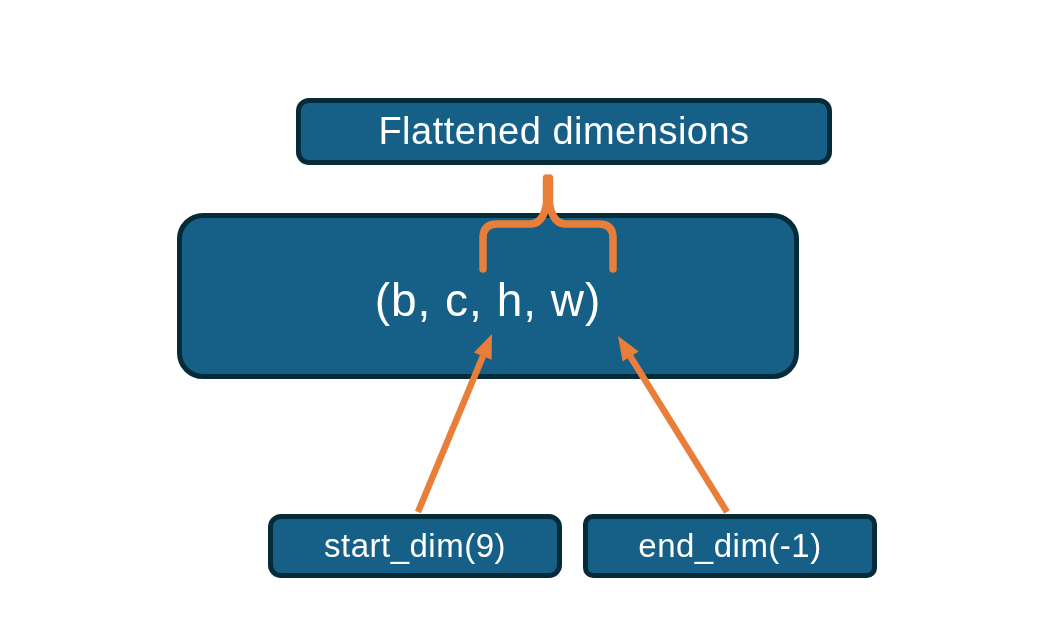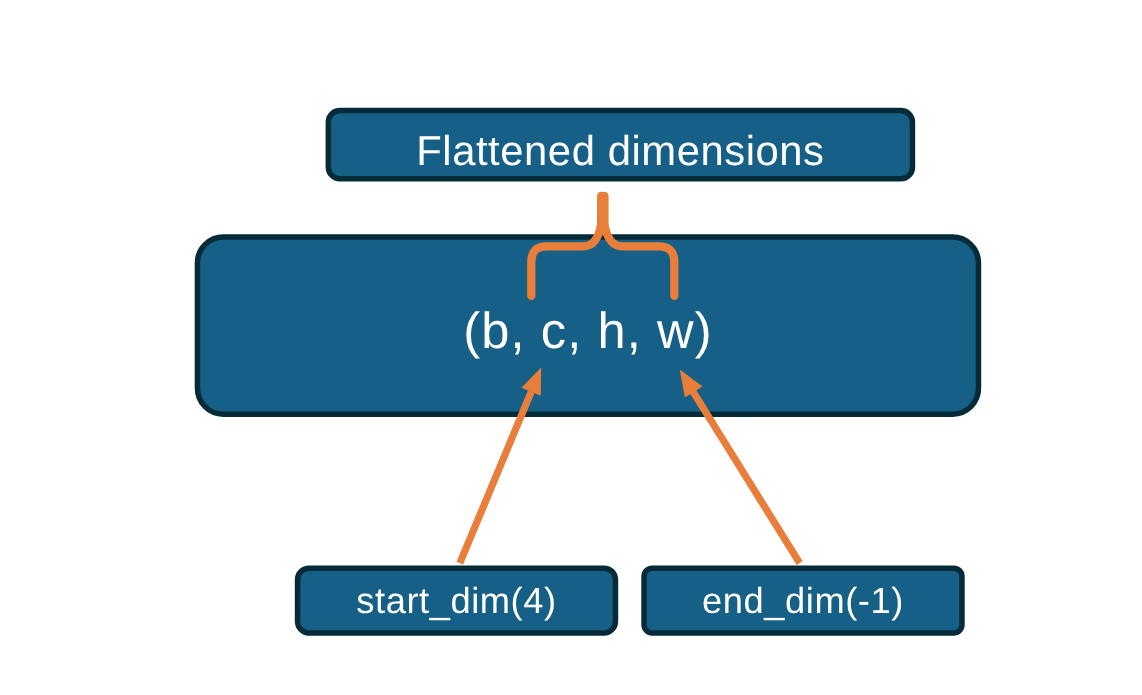--- a/index.html
+++ b/index.html
@@ -24,30 +24,29 @@
     align-items: center;
     justify-content: center;
     color: var(--color-node-text, #ffffff);
   }
   .title-node {
     left: 296px;
     top: 98px;
     width: 536px;
     height: 67px;
     border-radius: 13px;
-    align-items: flex-end;
   }
   .title-node .node-label {
     font-size: 38px;
     letter-spacing: 0.5px;
   }
   .tensor-node {
     left: 177px;
     top: 213px;
-    width: 715px;
+    width: 622px;
     height: 166px;
     border-radius: 26px;
   }
   .tensor-node .node-label {
     font-size: 46px;
     letter-spacing: 1px;
     padding-top: 8px;
   }
   .start-node {
     left: 268px;
@@ -83,21 +82,21 @@
 
   <div class="node title-node">
     <span class="node-label">Flattened dimensions</span>
   </div>
 
   <div class="node tensor-node">
     <span class="node-label">(b, c, h, w)</span>
   </div>
 
   <div class="node start-node">
-    <span class="node-label small-label">start_dim(4)</span>
+    <span class="node-label small-label">start_dim(9)</span>
   </div>
 
   <div class="node end-node">
     <span class="node-label small-label">end_dim(-1)</span>
   </div>
 
   <svg class="overlay" viewBox="0 0 1038 632" xmlns="http://www.w3.org/2000/svg">
 
     <path d="M 483 269 L 483 238 Q 483 224 497 224 L 530 224 Q 543 224 546.5 204 L 546.5 178
              M 549.5 178 L 549.5 204 Q 553 224 566 224 L 599 224 Q 613 224 613 238 L 613 269" fill="none" stroke-width="7.5" stroke-linecap="round" stroke-linejoin="round" stroke="#e87e39"></path>

